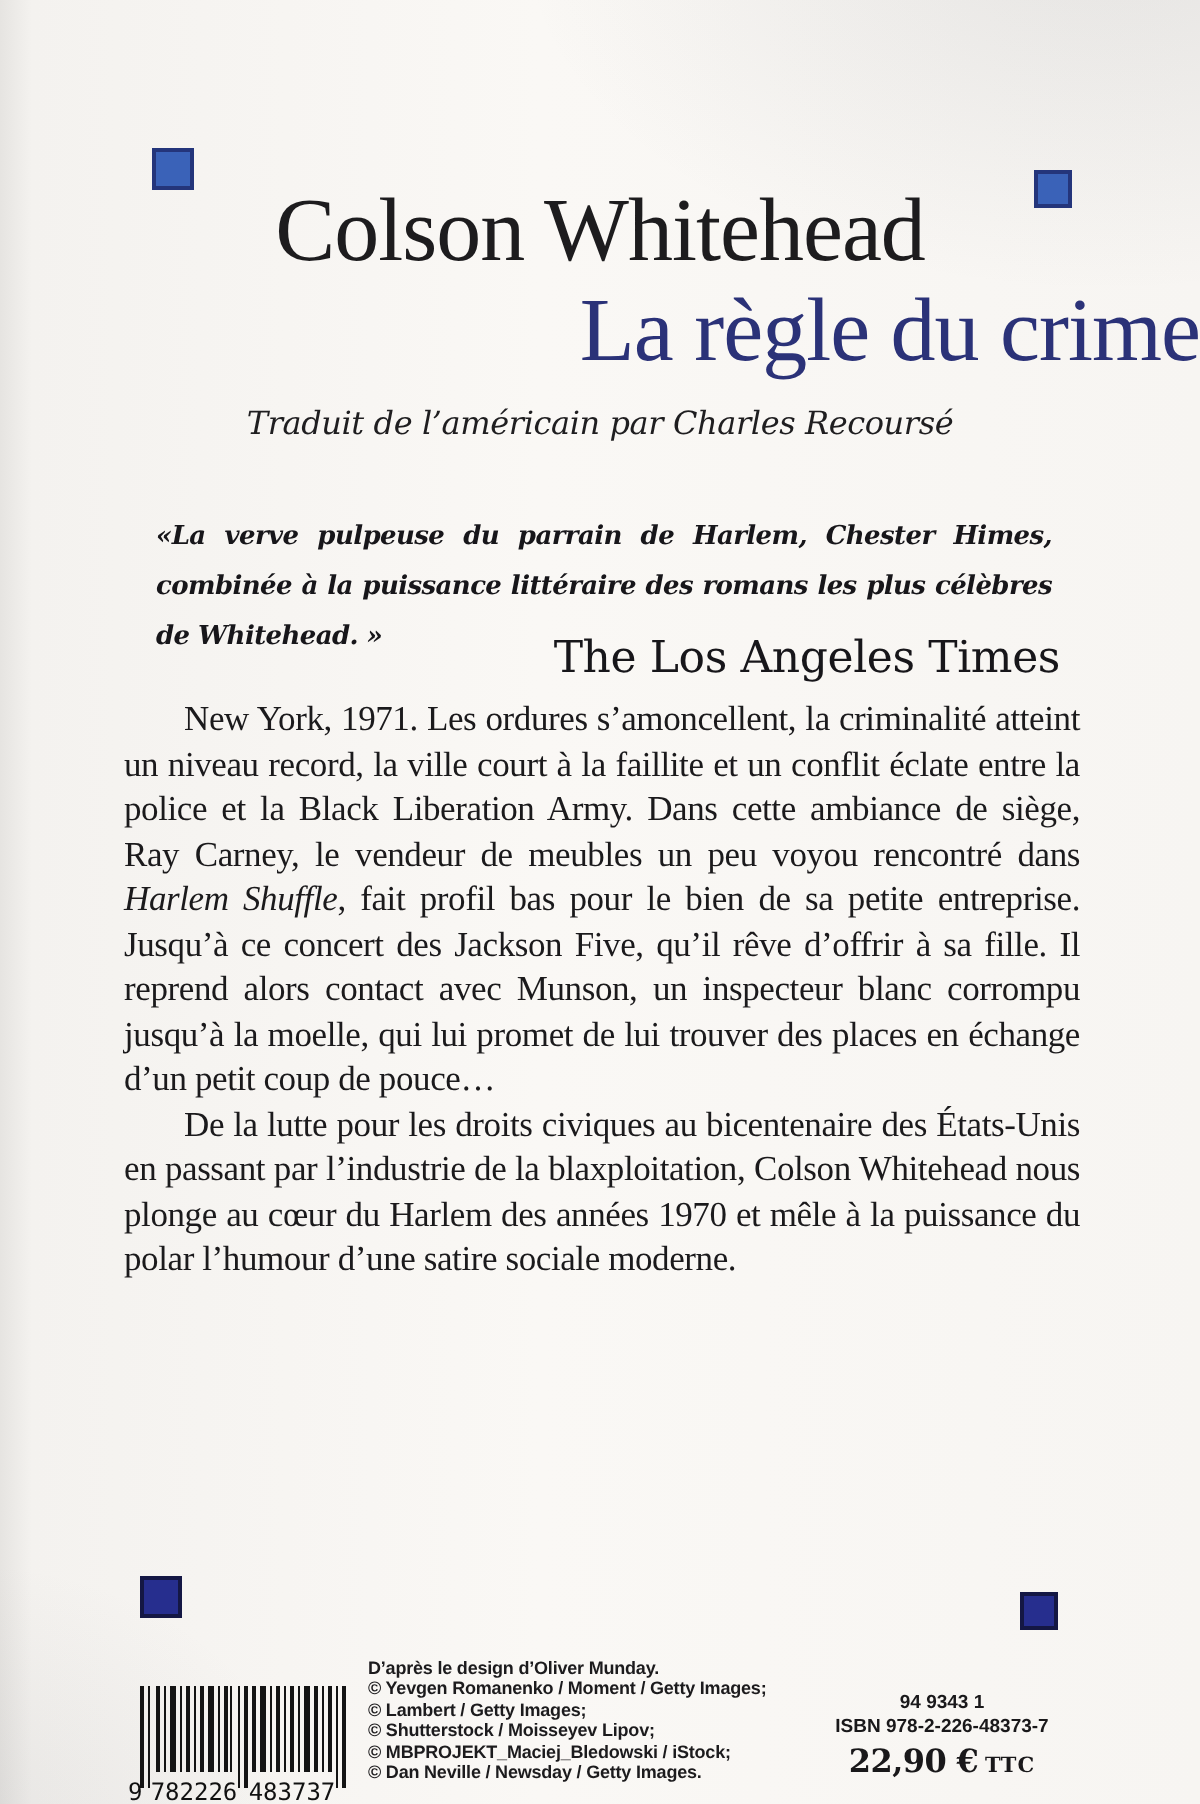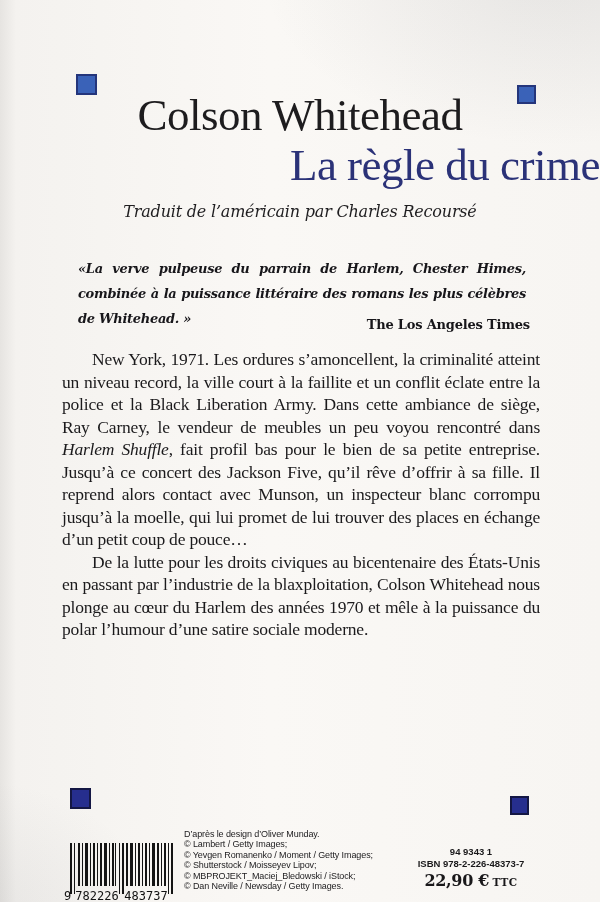--- a/index.html
+++ b/index.html
@@ -36,34 +36,34 @@
   }
 
   .press-quote {
     position:absolute; left:78px; top:256px; width:448px;
     font-family:"DejaVu Serif", serif; font-weight:bold; font-style:italic;
     font-size:13px; line-height:25px; letter-spacing:-0.3px;
     color:#17161a; text-align:justify;
   }
   .press-source {
     position:absolute; right:70px; top:317px;
-    font-family:"DejaVu Serif", serif; font-weight:bold; font-size:13px;
+    font-family:"DejaVu Serif", serif; font-weight:normal; font-size:22px;
     color:#17161a; letter-spacing:-0.2px;
   }
 
   .synopsis {
     position:absolute; left:62px; top:348px; width:478px;
     font-family:"Liberation Serif", serif; font-size:17.5px; line-height:22.5px;
     letter-spacing:-0.2px; color:#1b1a1c; text-align:justify;
   }
   .synopsis p { margin:0; text-indent:30px; }
 
   .credits {
     position:absolute; left:184px; top:829px; width:230px;
-    font-family:"Liberation Sans", sans-serif; font-weight:normal;
+    font-family:"Liberation Sans", sans-serif; font-weight:bold;
     font-size:9px; line-height:10.4px; letter-spacing:-0.1px; color:#1c1b1d;
   }
   .credits div { white-space:nowrap; }
 
   .barcode { position:absolute; left:64px; top:843px; width:114px; height:59px; }
 
   .sales {
     position:absolute; left:393px; top:846px; width:156px; text-align:center;
     font-family:"Liberation Sans", sans-serif; font-size:9.5px; line-height:12px;
     color:#19181a; font-weight:bold; letter-spacing:0;
@@ -89,22 +89,22 @@
   <div class="press-quote">«La verve pulpeuse du parrain de Harlem, Chester Himes, combinée à la puissance littéraire des romans les plus célèbres de Whitehead. »</div>
   <div class="press-source">The Los Angeles Times</div>
 
   <div class="synopsis">
     <p>New York, 1971. Les ordures s’amoncellent, la criminalité atteint un niveau record, la ville court à la faillite et un conflit éclate entre la police et la Black Liberation Army. Dans cette ambiance de siège, Ray Carney, le vendeur de meubles un peu voyou rencontré dans <em>Harlem Shuffle</em>, fait profil bas pour le bien de sa petite entreprise. Jusqu’à ce concert des Jackson Five, qu’il rêve d’offrir à sa fille. Il reprend alors contact avec Munson, un inspecteur blanc corrompu jusqu’à la moelle, qui lui promet de lui trouver des places en échange d’un petit coup de pouce…</p>
     <p>De la lutte pour les droits civiques au bicentenaire des États-Unis en passant par l’industrie de la blaxploitation, Colson Whitehead nous plonge au cœur du Harlem des années 1970 et mêle à la puissance du polar l’humour d’une satire sociale moderne.</p>
   </div>
 
   <div class="credits">
     <div>D’après le design d’Oliver Munday.</div>
+    <div>© Yevgen Romanenko / Moment / Getty Images;</div>
     <div>© Lambert / Getty Images;</div>
-    <div>© Yevgen Romanenko / Moment / Getty Images;</div>
     <div>© Shutterstock / Moisseyev Lipov;</div>
     <div>© MBPROJEKT_Maciej_Bledowski / iStock;</div>
     <div>© Dan Neville / Newsday / Getty Images.</div>
   </div>
 
   <div class="barcode">
     <svg width="114" height="59" viewBox="0 0 114 59">
 
       <rect x="6" y="0" width="2" height="51" fill="#141414"></rect>
       <rect x="10" y="0" width="1" height="51" fill="#141414"></rect>

